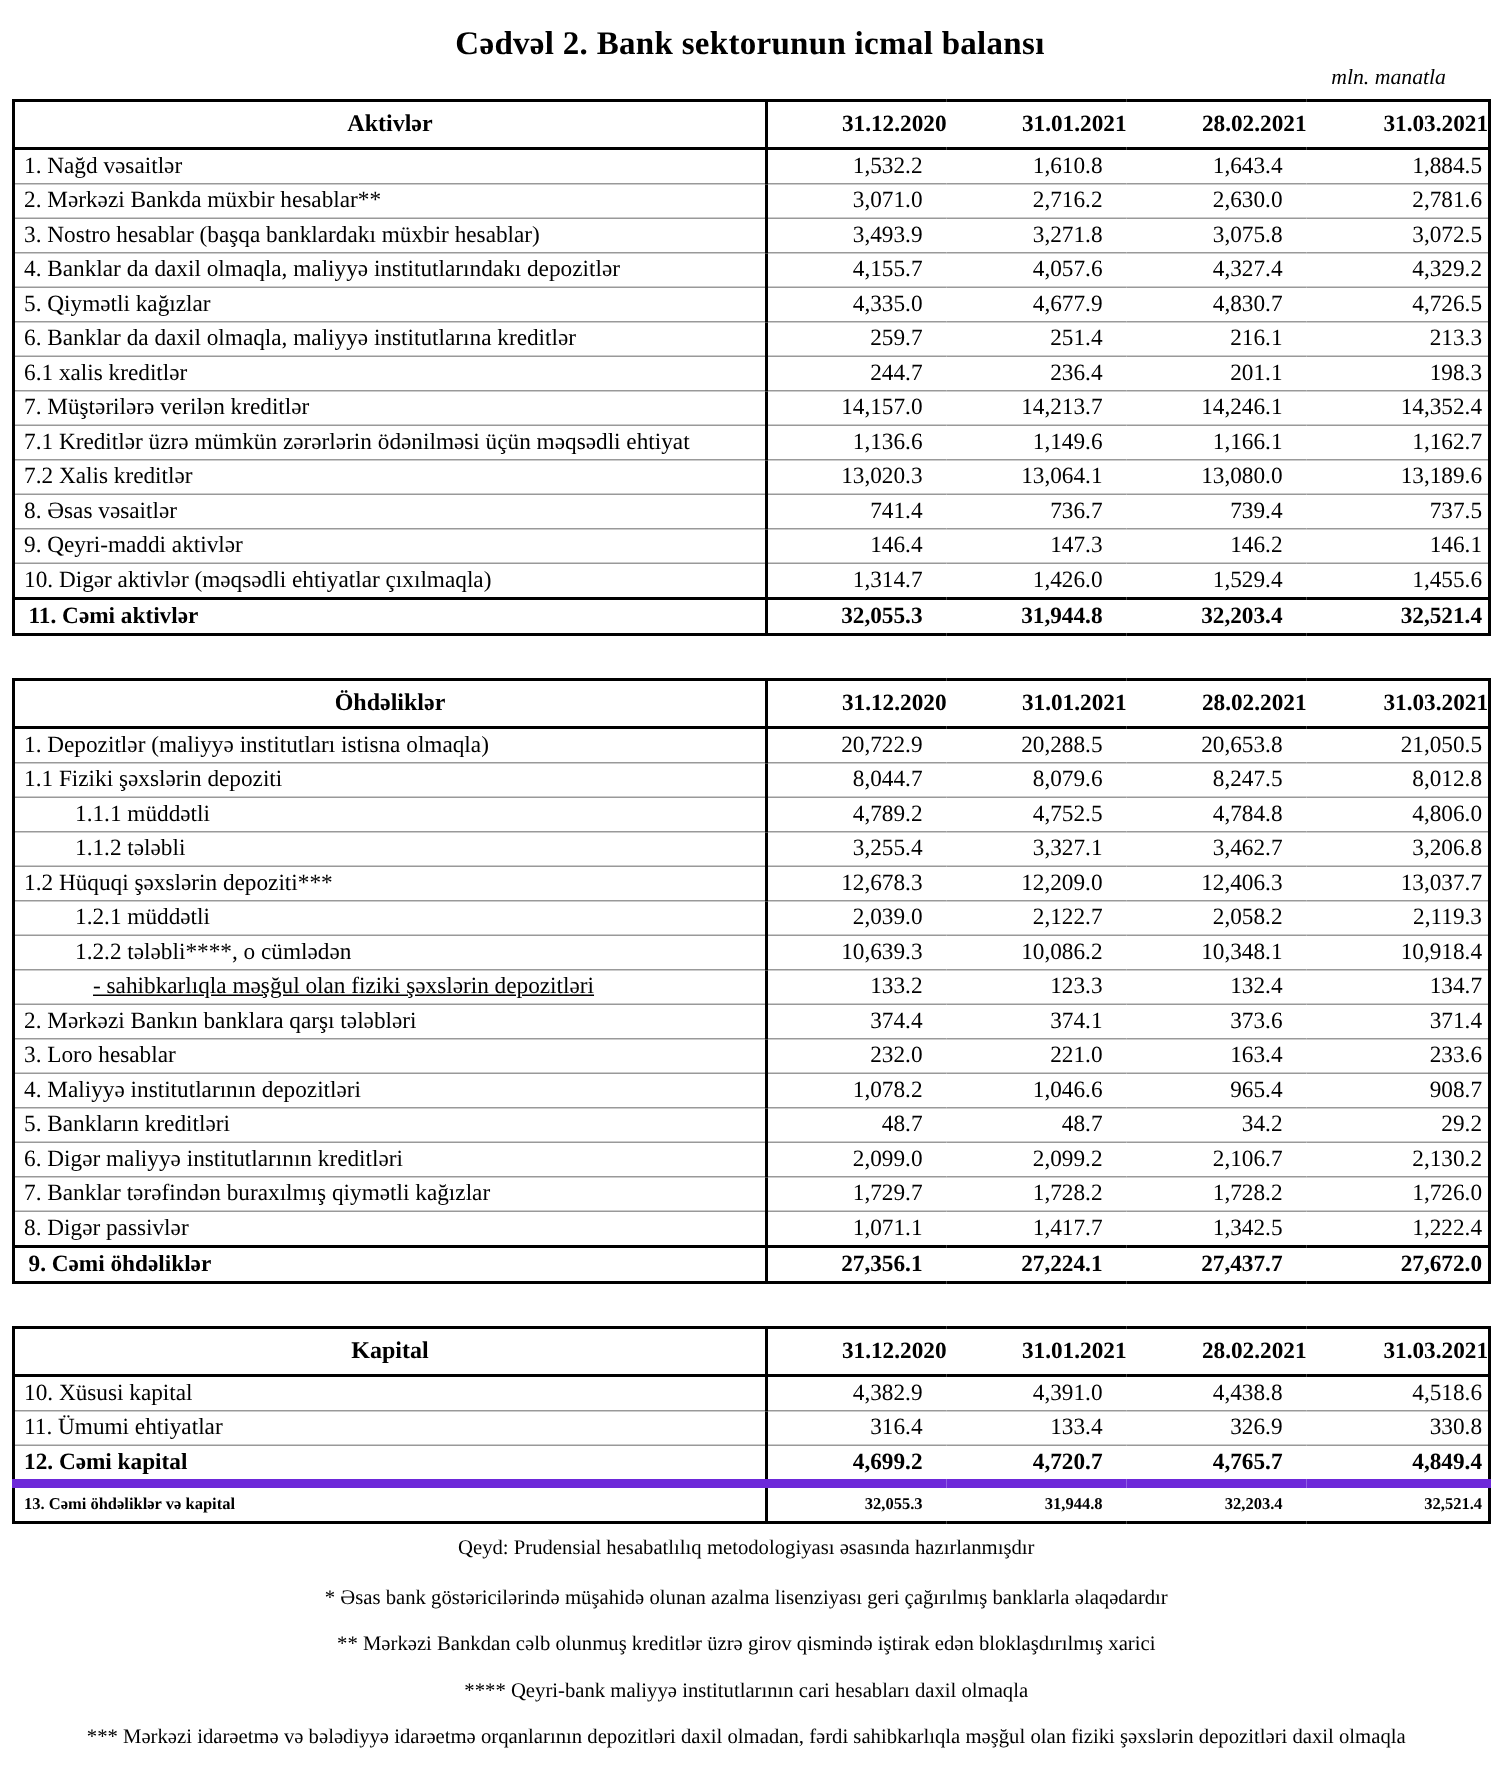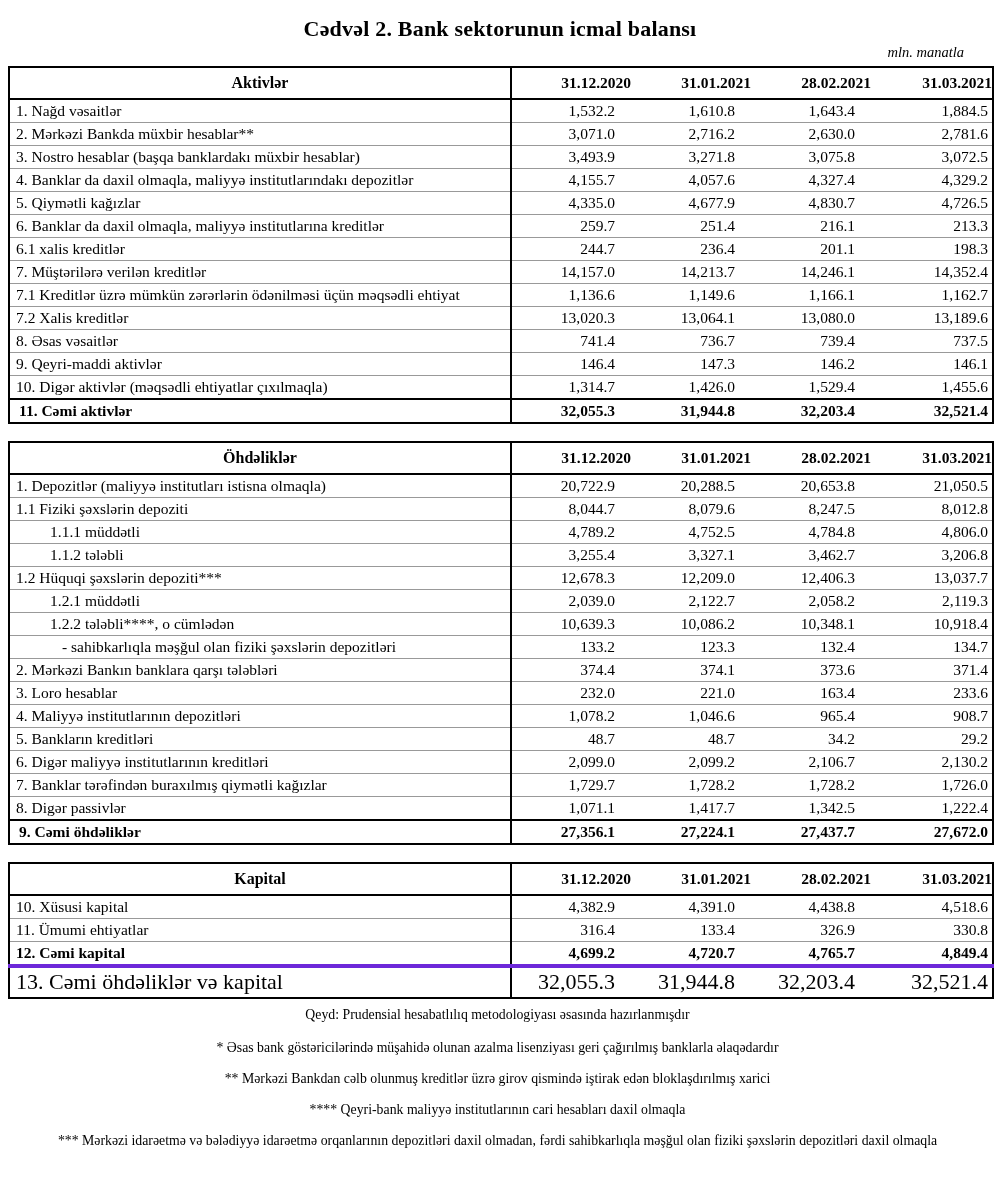--- a/index.html
+++ b/index.html
@@ -24,21 +24,21 @@
     font-size: 14.5px;
     padding-right: 28px;
     margin: 2px 0 5px 0;
   }
 
   table.balance {
     border-collapse: collapse;
     table-layout: fixed;
     width: 984px;
     border: 2px solid #000;
-    margin: 0 0 17px 0;
+    margin: 0 0 28px 0;
     padding-left: 40px;
   }
   table.balance:last-of-type { margin-bottom: 6px; }
 
   th, td { padding: 0; }
   thead th {
     height: 30px;
     font-weight: bold;
     border-bottom: 2px solid #000;
     background: #fff;
@@ -64,25 +64,25 @@
     line-height: 1.3;
   }
   td.num {
     text-align: right;
     padding-right: 16px;
     font-variant-numeric: tabular-nums;
   }
   td.num.last { padding-right: 4px; }
 
   tr.indent1 td.label { padding-left: 40px; font-family: Liberation Serif, serif; }
-  tr.indent2 td.label { padding-left: 52px; }
+  tr.indent2 td.label { padding-left: 52px; text-decoration: underline; }
 
   tr.total td  { border-top: 2px solid #000; font-weight: bold; }
   tr.bold td   { font-weight: bold; }
-  tr.grand td  { border-top: 4px solid #6d28d9; font-weight: normal; font-size: 22px; }
+  tr.grand td  { border-top: 6px solid #6d28d9; font-weight: bold; font-size: 11px; }
   tr.total td.label { padding-left: 9px; }
 
   .footnotes { margin-top: 2px; padding-left: 2px; }
   .footnotes p {
     margin: 0 0 11px 0;
     line-height: 1.45;
     font-size: 13.8px;
     width: 975px;
     text-align: center;
   }

